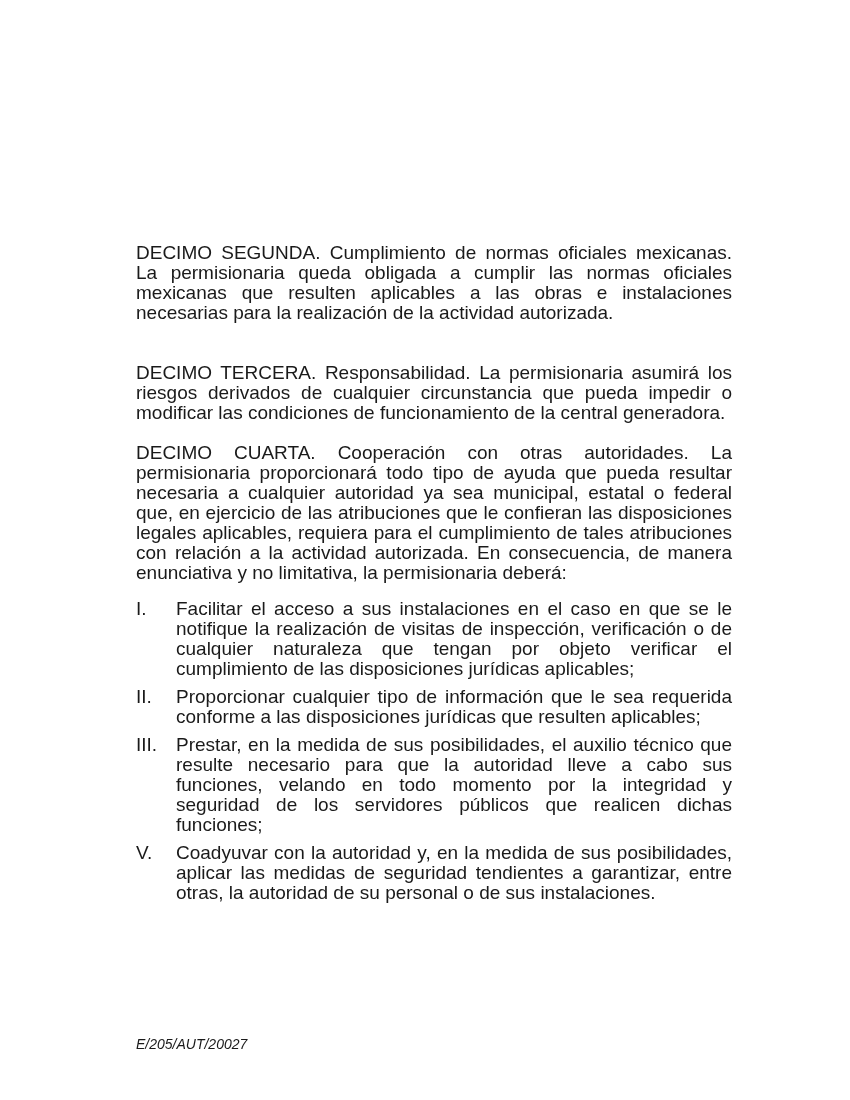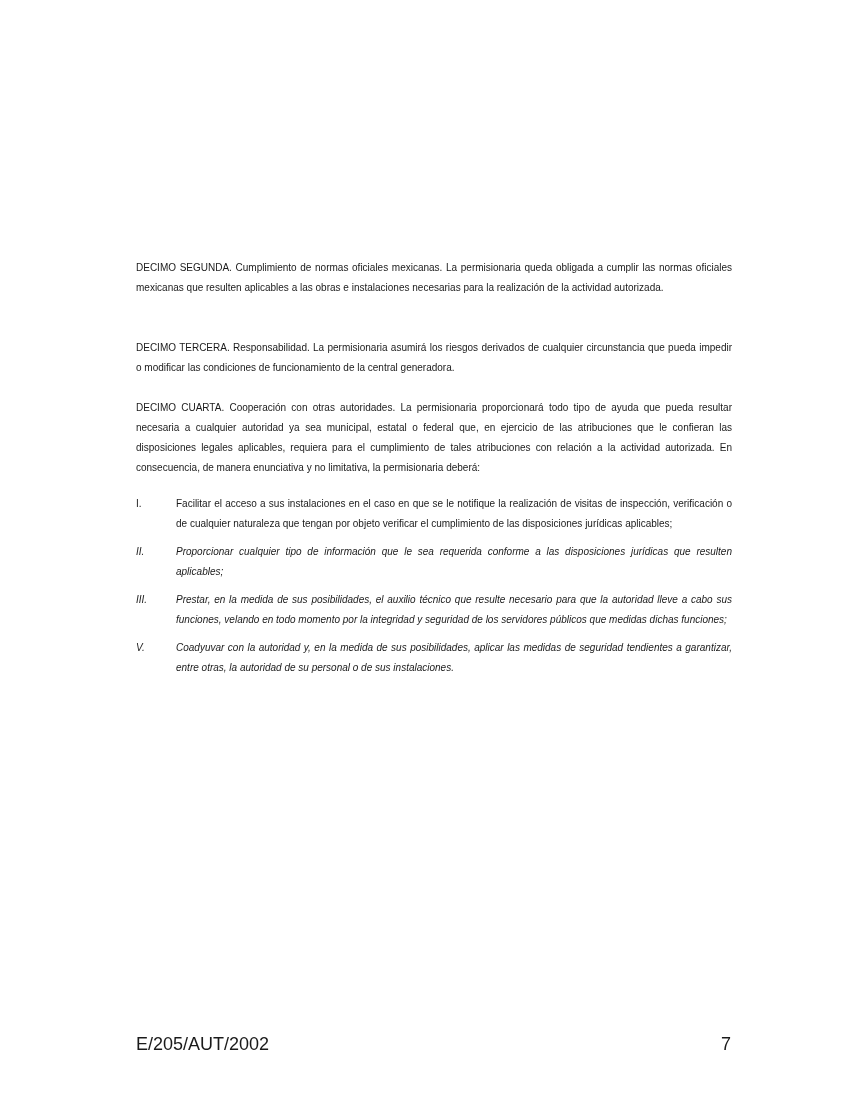--- a/index.html
+++ b/index.html
@@ -9,55 +9,56 @@
     width: 850px;
     height: 1100px;
     background: #ffffff;
     font-family: "Liberation Sans", "DejaVu Sans", sans-serif;
     color: #1a1a1a;
     overflow: hidden;
   }
   .doc-body {
     position: absolute;
     left: 136px;
-    top: 258px;
+    top: 243px;
     width: 596px;
-    font-size: 10px;
+    font-size: 19px;
     line-height: 20px;
   }
   .clause {
     text-align: justify;
   }
   .clause.c1 { margin-bottom: 40px; }
   .clause.c2 { margin-bottom: 20px; }
   .clause.c3 { margin-bottom: 16px; }
   .roman-list { list-style: none; }
   .roman-item {
     display: flex;
     align-items: flex-start;
   }
-  .roman-item + .roman-item { margin-top: 8px; font-style: italic; }
+  .roman-item + .roman-item { margin-top: 8px; }
   .roman-item .numeral {
     flex: 0 0 40px;
     text-align: left;
   }
   .roman-item .item-text {
     flex: 1 1 auto;
     text-align: justify;
   }
   .footer {
     position: absolute;
     left: 136px;
     right: 119px;
     top: 1035px;
     display: flex;
-    justify-content: space-between;
+    justify-content: flex-start;
     align-items: baseline;
-    font-size: 18px;
+    font-size: 14px;
     line-height: 18px;
+    font-style: italic;
   }
 </style>
 </head>
 <body>
 
 <div class="page">
 
   <div class="doc-body">
 
     <p class="clause c1">DECIMO SEGUNDA. Cumplimiento de normas oficiales mexicanas. La permisionaria queda obligada a cumplir las normas oficiales mexicanas que resulten aplicables a las obras e instalaciones necesarias para la realización de la actividad autorizada.</p>
@@ -70,21 +71,21 @@
       <li class="roman-item">
         <span class="numeral">I.</span>
         <span class="item-text">Facilitar el acceso a sus instalaciones en el caso en que se le notifique la realización de visitas de inspección, verificación o de cualquier naturaleza que tengan por objeto verificar el cumplimiento de las disposiciones jurídicas aplicables;</span>
       </li>
       <li class="roman-item">
         <span class="numeral">II.</span>
         <span class="item-text">Proporcionar cualquier tipo de información que le sea requerida conforme a las disposiciones jurídicas que resulten aplicables;</span>
       </li>
       <li class="roman-item">
         <span class="numeral">III.</span>
-        <span class="item-text">Prestar, en la medida de sus posibilidades, el auxilio técnico que resulte necesario para que la autoridad lleve a cabo sus funciones, velando en todo momento por la integridad y seguridad de los servidores públicos que medidas dichas funciones;</span>
+        <span class="item-text">Prestar, en la medida de sus posibilidades, el auxilio técnico que resulte necesario para que la autoridad lleve a cabo sus funciones, velando en todo momento por la integridad y seguridad de los servidores públicos que realicen dichas funciones;</span>
       </li>
       <li class="roman-item">
         <span class="numeral">V.</span>
         <span class="item-text">Coadyuvar con la autoridad y, en la medida de sus posibilidades, aplicar las medidas de seguridad tendientes a garantizar, entre otras, la autoridad de su personal o de sus instalaciones.</span>
       </li>
     </ol>
 
   </div>
 
   <div class="footer">

